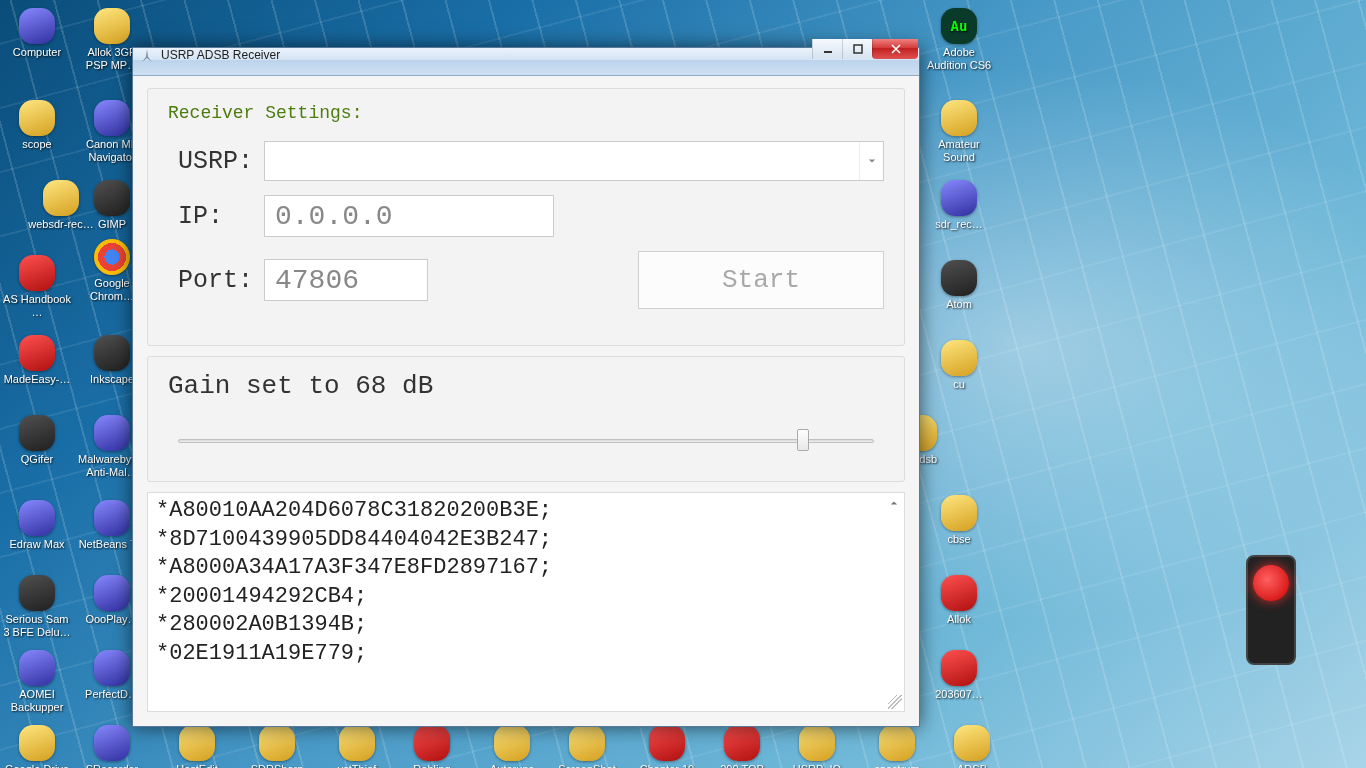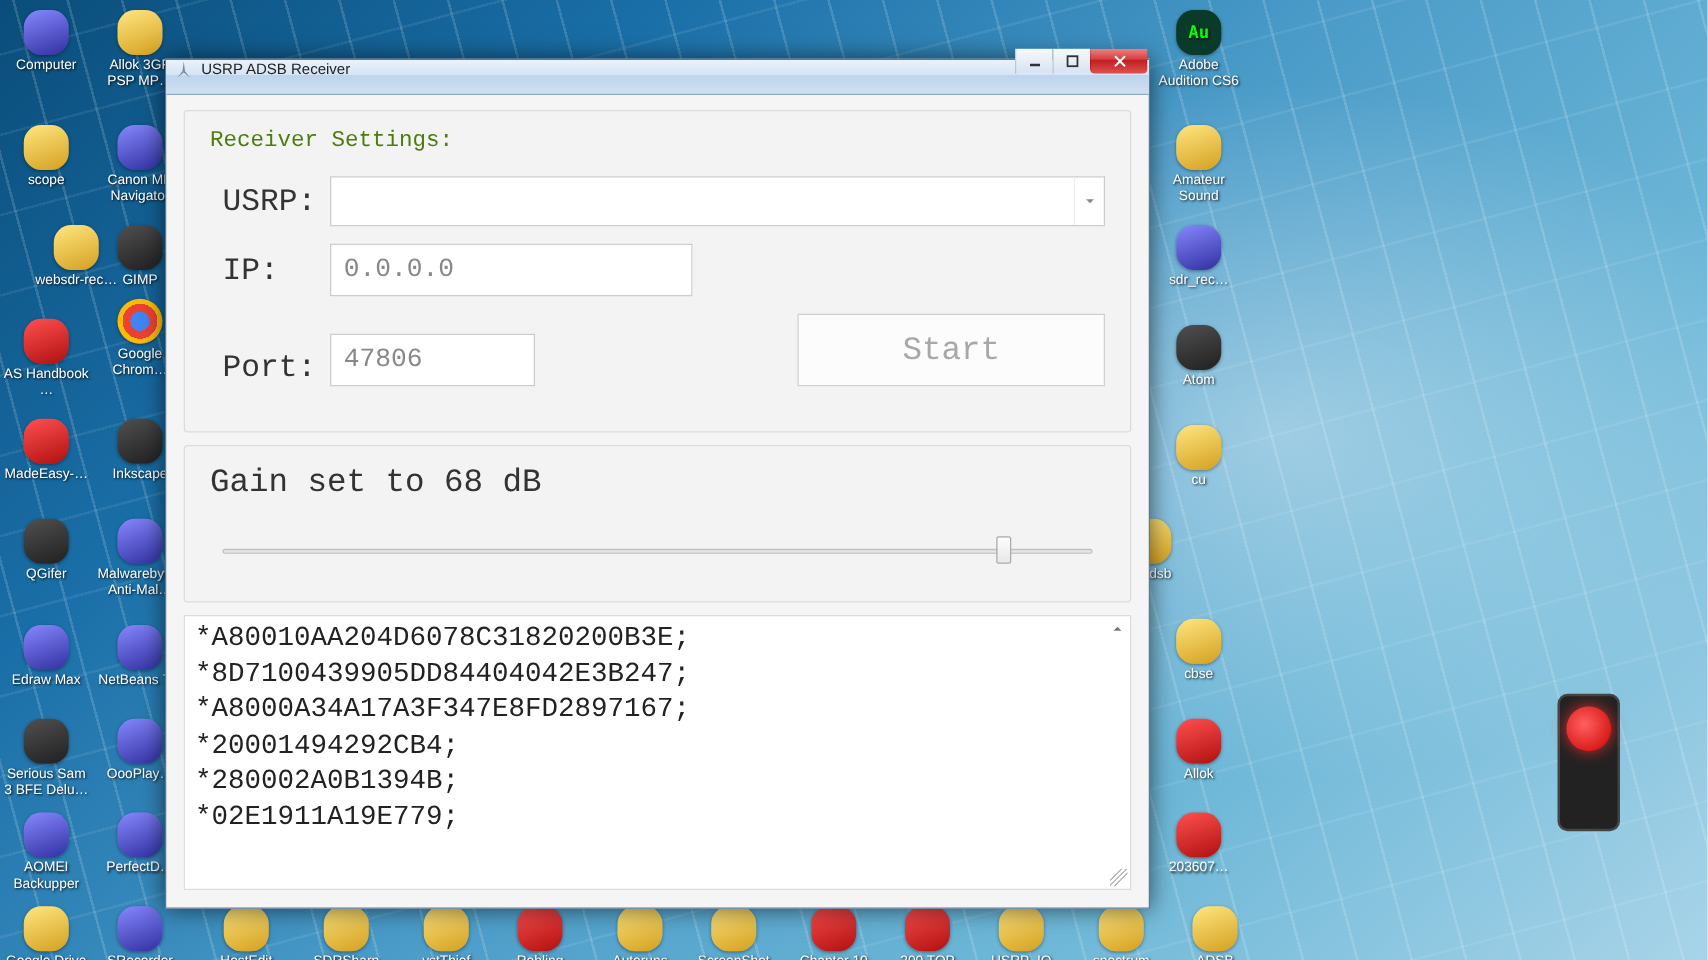--- a/index.html
+++ b/index.html
@@ -111,33 +111,33 @@
   }
   .combo .arrow {
     position:absolute; right:0; top:0; bottom:0; width:24px;
     display:flex; align-items:center; justify-content:center;
     border-left:1px solid #eee;
   }
   .combo .arrow svg { width:8px; height:8px; fill:#888; }
   .text-input {
     height:42px; background:#fff; border:1px solid #ccc;
     font-family:"Consolas","Courier New",monospace;
-    font-size:21px; color:#888; padding:0 10px; outline:none;
+    font-size:28px; color:#888; padding:0 10px; outline:none;
   }
   .ip-input { width: 290px; }
   .port-input { width: 164px; }
   .start-btn {
     width: 246px; height: 58px;
     background: #fcfcfc; border:1px solid #d0d0d0;
     font-family:"Consolas","Courier New",monospace;
     font-size: 26px; color:#a8a8a8;
     cursor: pointer;
     margin-left: auto;
   }
-  .row-port { align-items:flex-end; }
+  .row-port { align-items:center; }
 
   .gain-label {
     font-family:"Consolas","Courier New",monospace;
     font-size:26px; color:#333; margin-bottom: 30px;
   }
   .slider-wrap { position:relative; height:20px; margin: 0 10px 8px; }
   .slider-track {
     position:absolute; left:0; right:0; top:8px; height:4px;
     background: linear-gradient(to bottom,#d8d8d8,#f0f0f0);
     border:1px solid #c0c0c0; border-radius:2px;

